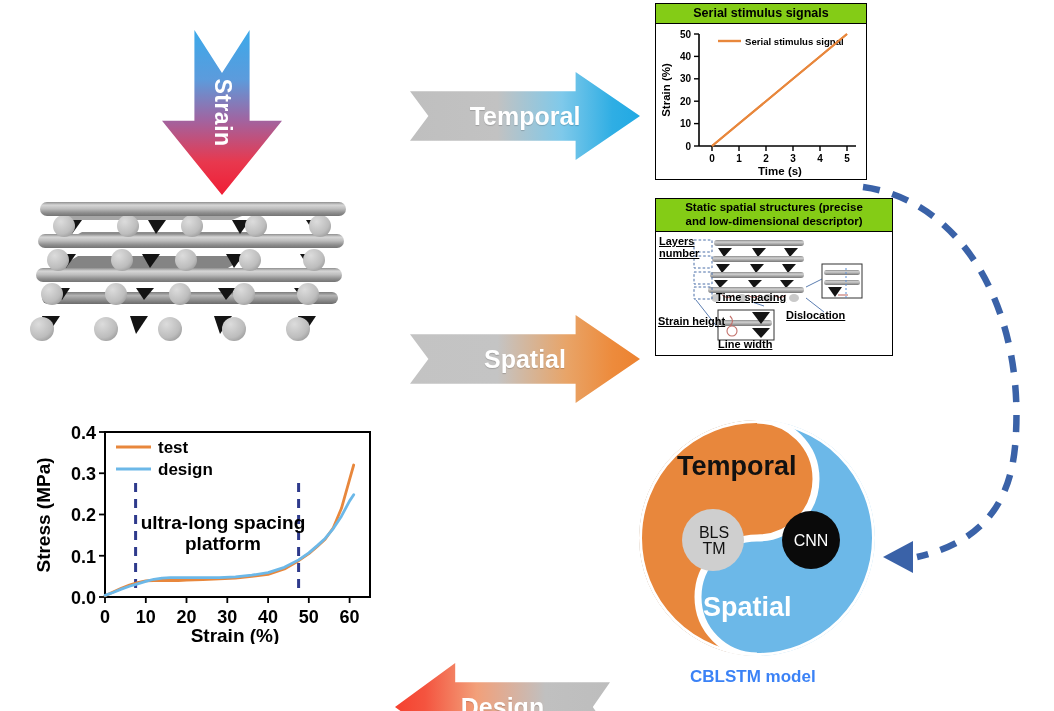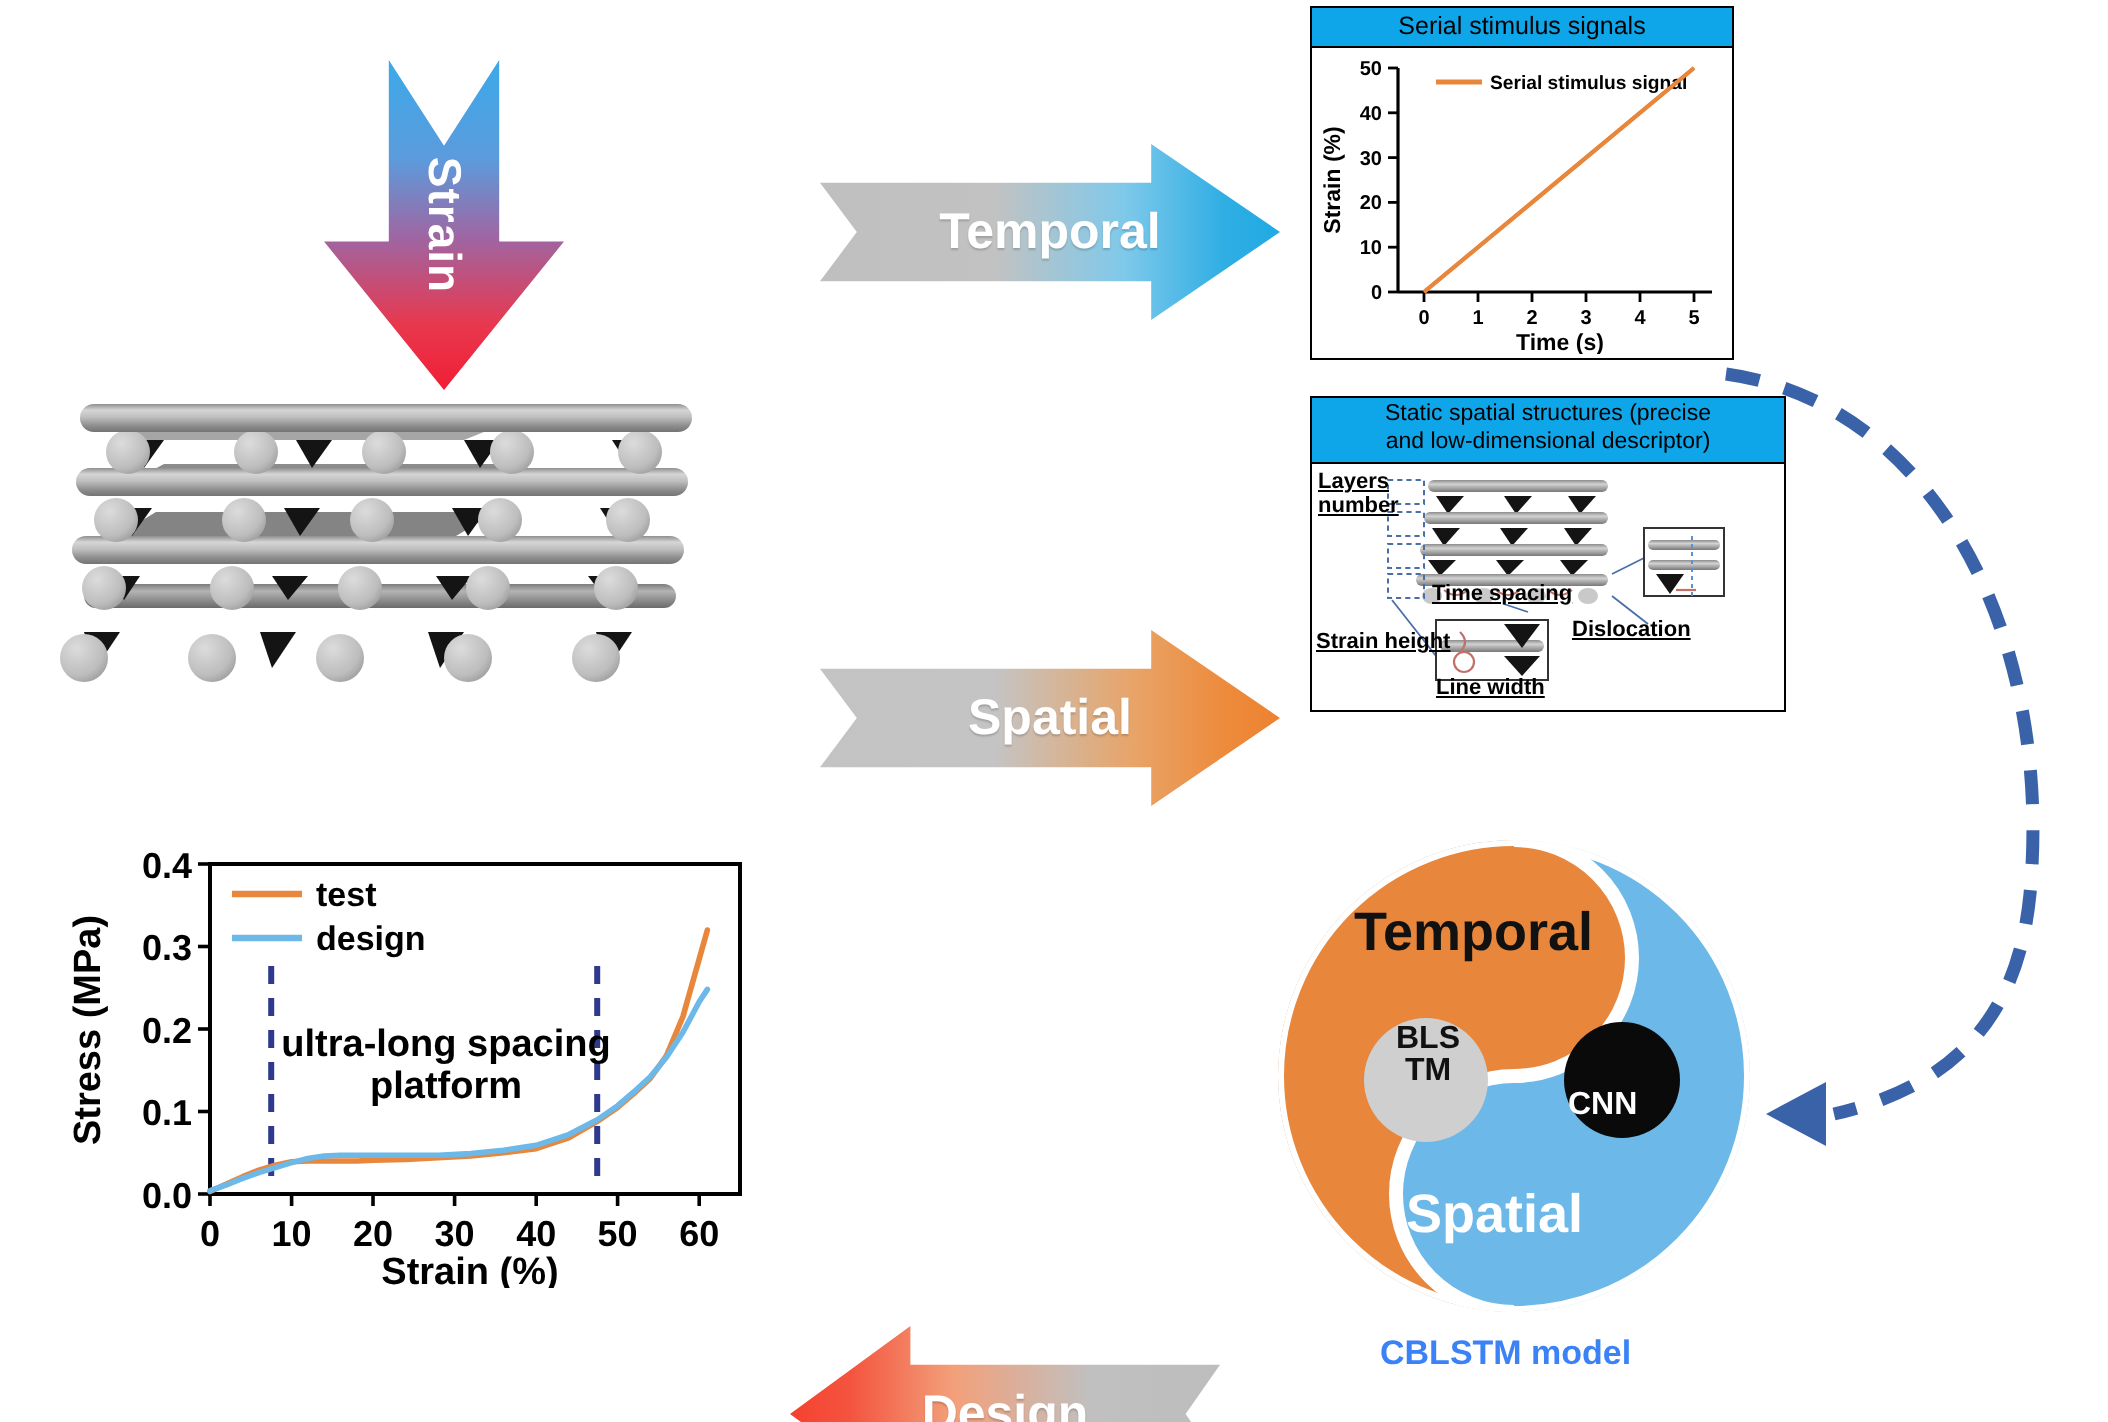--- a/index.html
+++ b/index.html
@@ -2,22 +2,22 @@
 <html><head>
 <meta charset="utf-8">
 <style>
   html,body{margin:0;padding:0;background:#fff;}
   body{width:1054px;height:711px;position:relative;overflow:hidden;
        font-family:"Liberation Sans", sans-serif;}
   .abs{position:absolute;}
 
   
   .panel{border:1.5px solid #000;background:#fff;box-sizing:border-box;}
-  .panel-head{background:#0ea5e9;border-bottom:1.5px solid #000;
-      font-weight:normal;font-size:12.5px;text-align:center;color:#000;
+  .panel-head{background:#84cc16;border-bottom:1.5px solid #000;
+      font-weight:bold;font-size:12.5px;text-align:center;color:#000;
       padding:2px 4px;line-height:1.18;box-sizing:border-box;}
   .panel-body{position:relative;box-sizing:border-box;}
   .strain-shape{
     width:120px;height:165px;
     background:linear-gradient(to bottom,#3BA9EA 0%,#5C9BDC 30%,#A2639F 55%,#E8384E 80%,#F01E35 100%);
     clip-path:polygon(27% 0%,50% 26%,73% 0%, 73% 55%, 100% 55%, 50% 100%, 0% 55%, 27% 55%);
   }
   .strain-label{
     position:absolute;left:0;top:0;width:120px;height:165px;
     display:flex;align-items:center;justify-content:center;
@@ -34,22 +34,22 @@
       text-shadow:0 1px 1px rgba(0,0,0,.18);}
   .arrow-right{clip-path:polygon(0% 22%,8% 50%,0% 78%,72% 78%,72% 100%,100% 50%,72% 0%,72% 22%);}
   .arrow-left{clip-path:polygon(100% 22%,92% 50%,100% 78%,28% 78%,28% 100%,0% 50%,28% 0%,28% 22%);}
   .platform-text{position:absolute;font-size:19px;font-weight:bold;color:#000;
      text-align:center;line-height:1.12;}
 
   
   .yy-wrap{position:absolute;}
   .yy-label{position:absolute;font-weight:bold;white-space:nowrap;}
   .node-circle{position:absolute;border-radius:50%;display:flex;
-      align-items:center;text-align:center;
-      font-weight:bold;line-height:1.0;}
+      align-items:center;justify-content:center;text-align:center;
+      font-weight:normal;line-height:1.0;}
   .caption{position:absolute;font-size:17px;font-weight:bold;color:#3b82f6;white-space:nowrap;}
 
   
   .mini-label{position:absolute;font-size:11px;font-weight:bold;color:#000;
       line-height:1.08;white-space:nowrap;text-decoration:underline;}
 </style>
 </head>
 <body>
 
 <div class="abs" style="left:162px;top:30px;width:120px;height:165px;">
@@ -329,21 +329,21 @@
     <circle cx="186" cy="122" r="29" fill="#0A0A0A"></circle>
   </svg>
 
   <div class="yy-label" style="left:52px;top:33px;font-size:27px;color:#111;">Temporal</div>
   <div class="yy-label" style="left:78px;top:174px;font-size:27px;color:#ffffff;">Spatial</div>
 
   <div class="node-circle" style="left:60px;top:94px;width:58px;height:58px;font-size:16px;color:#111;flex-direction:column;">
     <span>BLS</span>
     <span>TM</span>
   </div>
-  <div class="node-circle" style="left:159px;top:108px;width:54px;height:54px;font-size:16px;color:#fff;">
+  <div class="node-circle" style="left:159px;top:96px;width:54px;height:54px;font-size:16px;color:#fff;">
     <span>CNN</span>
   </div>
 </div>
 
 <div class="caption" style="left:690px;top:667px;">CBLSTM model</div>
 
 <div class="abs" style="left:30px;top:412px;width:350px;height:232px;">
   <svg width="350" height="232" viewBox="0 0 350 232">
 
     <rect x="75" y="20" width="265" height="165" fill="#fff" stroke="#000" stroke-width="2"></rect>

